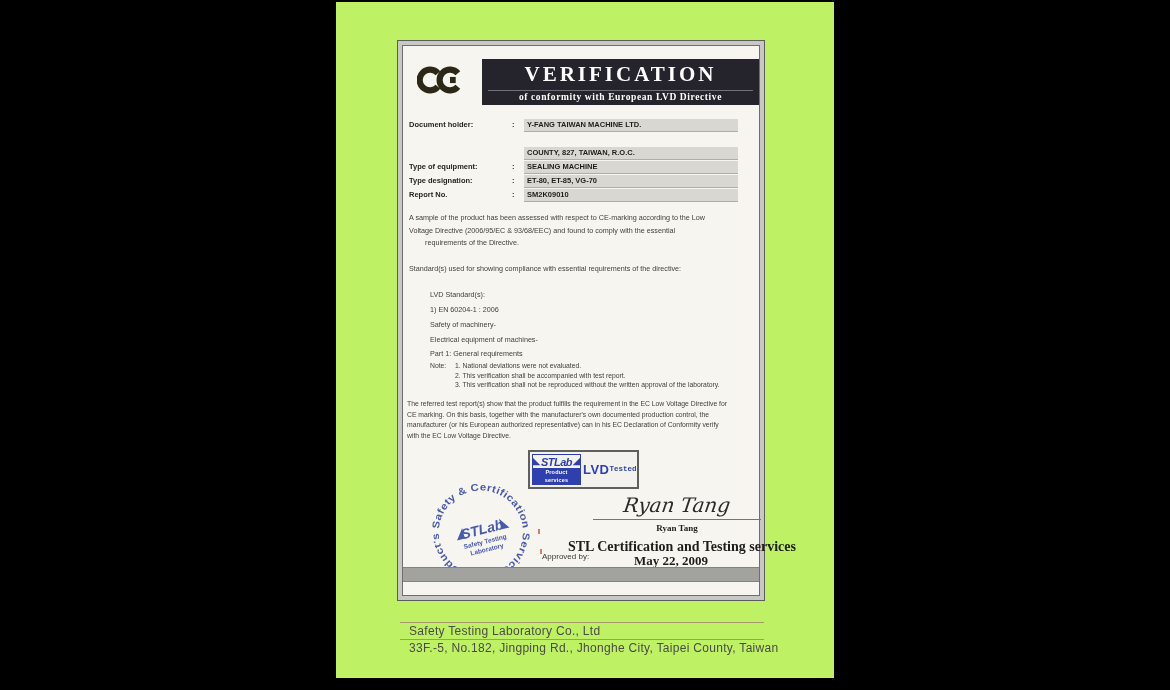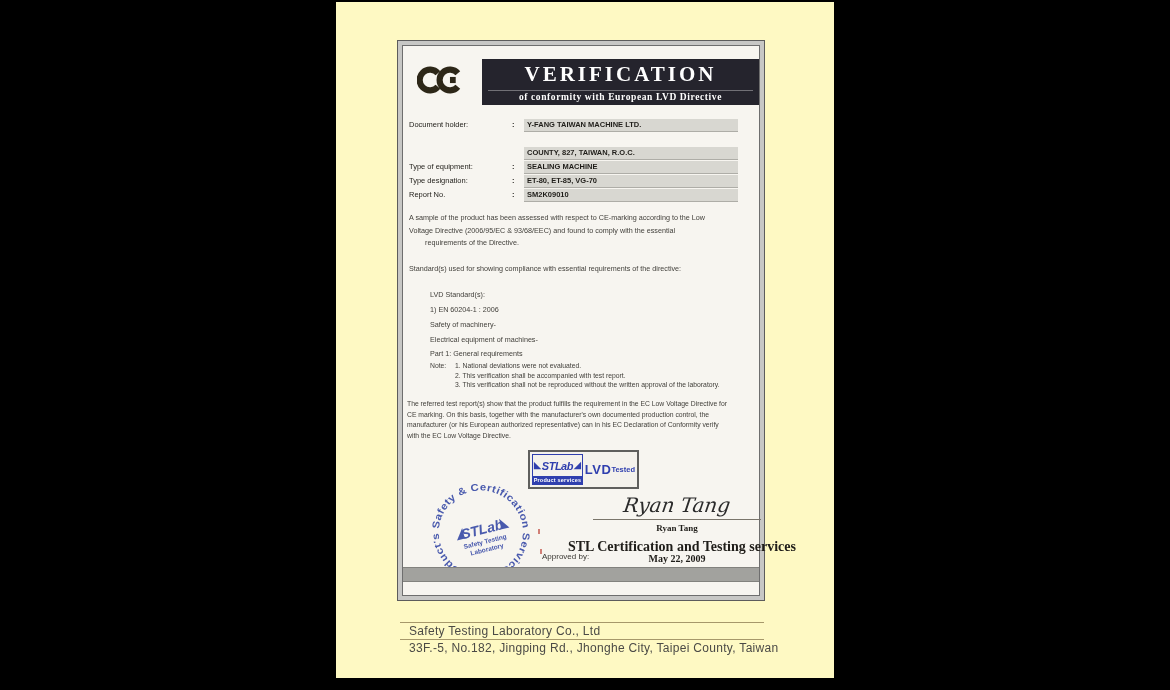--- a/index.html
+++ b/index.html
@@ -2,21 +2,21 @@
 <html><head>
 <meta charset="utf-8">
 <style>
   * { margin:0; padding:0; box-sizing:border-box; }
   html,body { width:1170px; height:690px; background:#000; overflow:hidden;
               font-family:"Liberation Sans", sans-serif; }
   .stage { position:relative; width:1170px; height:690px; background:#000; }
 
   
   .page { position:absolute; left:336px; top:2px; width:498px; height:676px;
-          background:#fef9c3; }
+          background:#bef264; }
 
   
   .frame { position:absolute; left:61px; top:38px; width:368px; height:561px;
            border:1px solid #5c5c5c; background:#c7c7c5; padding:4px; }
   .frame-inner { position:relative; width:100%; height:100%;
                  border:1px solid #6e6e6e; background:#f7f5f0; }
 
   
   .ce { position:absolute; left:14px; top:15px; width:46px; height:38px; }
   .ce path { stroke:#2d2718; stroke-width:8; fill:none; }
@@ -26,21 +26,21 @@
             background:#25242d; color:#fff; display:flex; flex-direction:column;
             align-items:center; }
   .banner-title { font-family:"Liberation Serif", serif; font-weight:bold;
                   font-size:21px; letter-spacing:3px; line-height:31px; }
   .banner-divider { width:96%; height:1px; background:rgba(255,255,255,.35); }
   .banner-sub { font-family:"Liberation Serif", serif; font-weight:bold;
                 font-size:9.5px; letter-spacing:.6px; line-height:13px; }
 
   
   .field-row { position:absolute; left:0; height:14px; width:356px; }
-  .f-label { position:absolute; left:6px; top:1px; font-size:7.5px; font-weight:normal;
+  .f-label { position:absolute; left:6px; top:1px; font-size:7.5px; font-weight:bold;
              color:#26241f; white-space:nowrap; }
   .f-colon { position:absolute; left:109px; top:1px; font-size:7.5px; font-weight:bold;
              color:#26241f; }
   .f-value { position:absolute; left:121px; top:0; width:214px; height:12.5px;
              background:#d8d7d1; border-bottom:1px solid #aeada7;
              font-size:7.5px; font-weight:bold; color:#1f1d19;
              line-height:12.5px; padding-left:3px; white-space:nowrap; overflow:hidden; }
 
   
   .body-line { position:absolute; font-size:7.2px; color:#43413c; white-space:nowrap; }
@@ -54,21 +54,21 @@
                flex-direction:column; align-items:stretch; }
   .stlab-row { flex:1; display:flex; align-items:center; justify-content:center;
                color:#2f3fae; font-weight:bold; }
   .stlab-tri { font-size:9px; line-height:9px; }
   .stlab-txt { font-size:11px; font-style:italic; letter-spacing:-.5px; padding:0 1px; }
   .ps-bar { background:#2f3fae; color:#fff; font-size:5.5px; font-weight:bold;
             text-align:center; line-height:8px; letter-spacing:.2px; }
   .logo-right { flex:1; display:flex; flex-direction:row; align-items:center;
                 justify-content:center; color:#2f3fae; font-weight:bold; }
   .lvd-big { font-size:13px; line-height:13px; letter-spacing:.5px; }
-  .lvd-small { font-size:7.5px; line-height:9px; }
+  .lvd-small { font-size:7.5px; line-height:9px;font-family:Liberation Mono, monospace; }
 
   
   .stamp-wrap { position:absolute; left:30px; top:437px; width:100px; height:100px;
                 transform:rotate(-14deg); opacity:.92; }
   .stamp-wrap text { fill:#3b4da8; font-family:"Liberation Sans", sans-serif; }
 
   
   .approved-by { position:absolute; left:139px; top:461px; font-size:8px;
                  color:#3a3833; white-space:nowrap;margin-top:45px; }
   .sig-zone { position:absolute; left:190px; top:446px; width:168px; text-align:center; }
@@ -76,23 +76,23 @@
                 font-size:20px; color:#2b2b2b; line-height:26px;
                 transform:skewX(-8deg); }
   .sig-line { position:absolute; left:190px; top:473px; width:168px; height:1px;
               background:#7a756b; }
   .sig-name { position:absolute; left:190px; top:477px; width:168px; text-align:center;
               font-family:"Liberation Serif", serif; font-weight:bold;
               font-size:9px; color:#1f1d19; white-space:nowrap; }
   .sig-org { position:absolute; left:165px; top:493px; width:193px; text-align:center;
              font-family:"Liberation Serif", serif; font-weight:bold;
              font-size:14px; color:#1f1d19; white-space:nowrap; }
-  .sig-date { position:absolute; left:190px; top:507px; width:168px; text-align:center;
+  .sig-date { position:absolute; left:184px; top:507px; width:168px; text-align:center;
               font-family:"Liberation Serif", serif; font-weight:bold;
-              font-size:10px; color:#1f1d19; }
+              font-size:13px; color:#1f1d19; }
 
   
   .red-dash { position:absolute; width:2px; height:5px; background:#c4574d; opacity:.75; }
 
   
   .grey-bar { position:absolute; left:0; top:521px; width:356px; height:15px;
               background:#a2a29e; border-top:1px solid #82827e;
               border-bottom:1px solid #82827e; }
 
   

